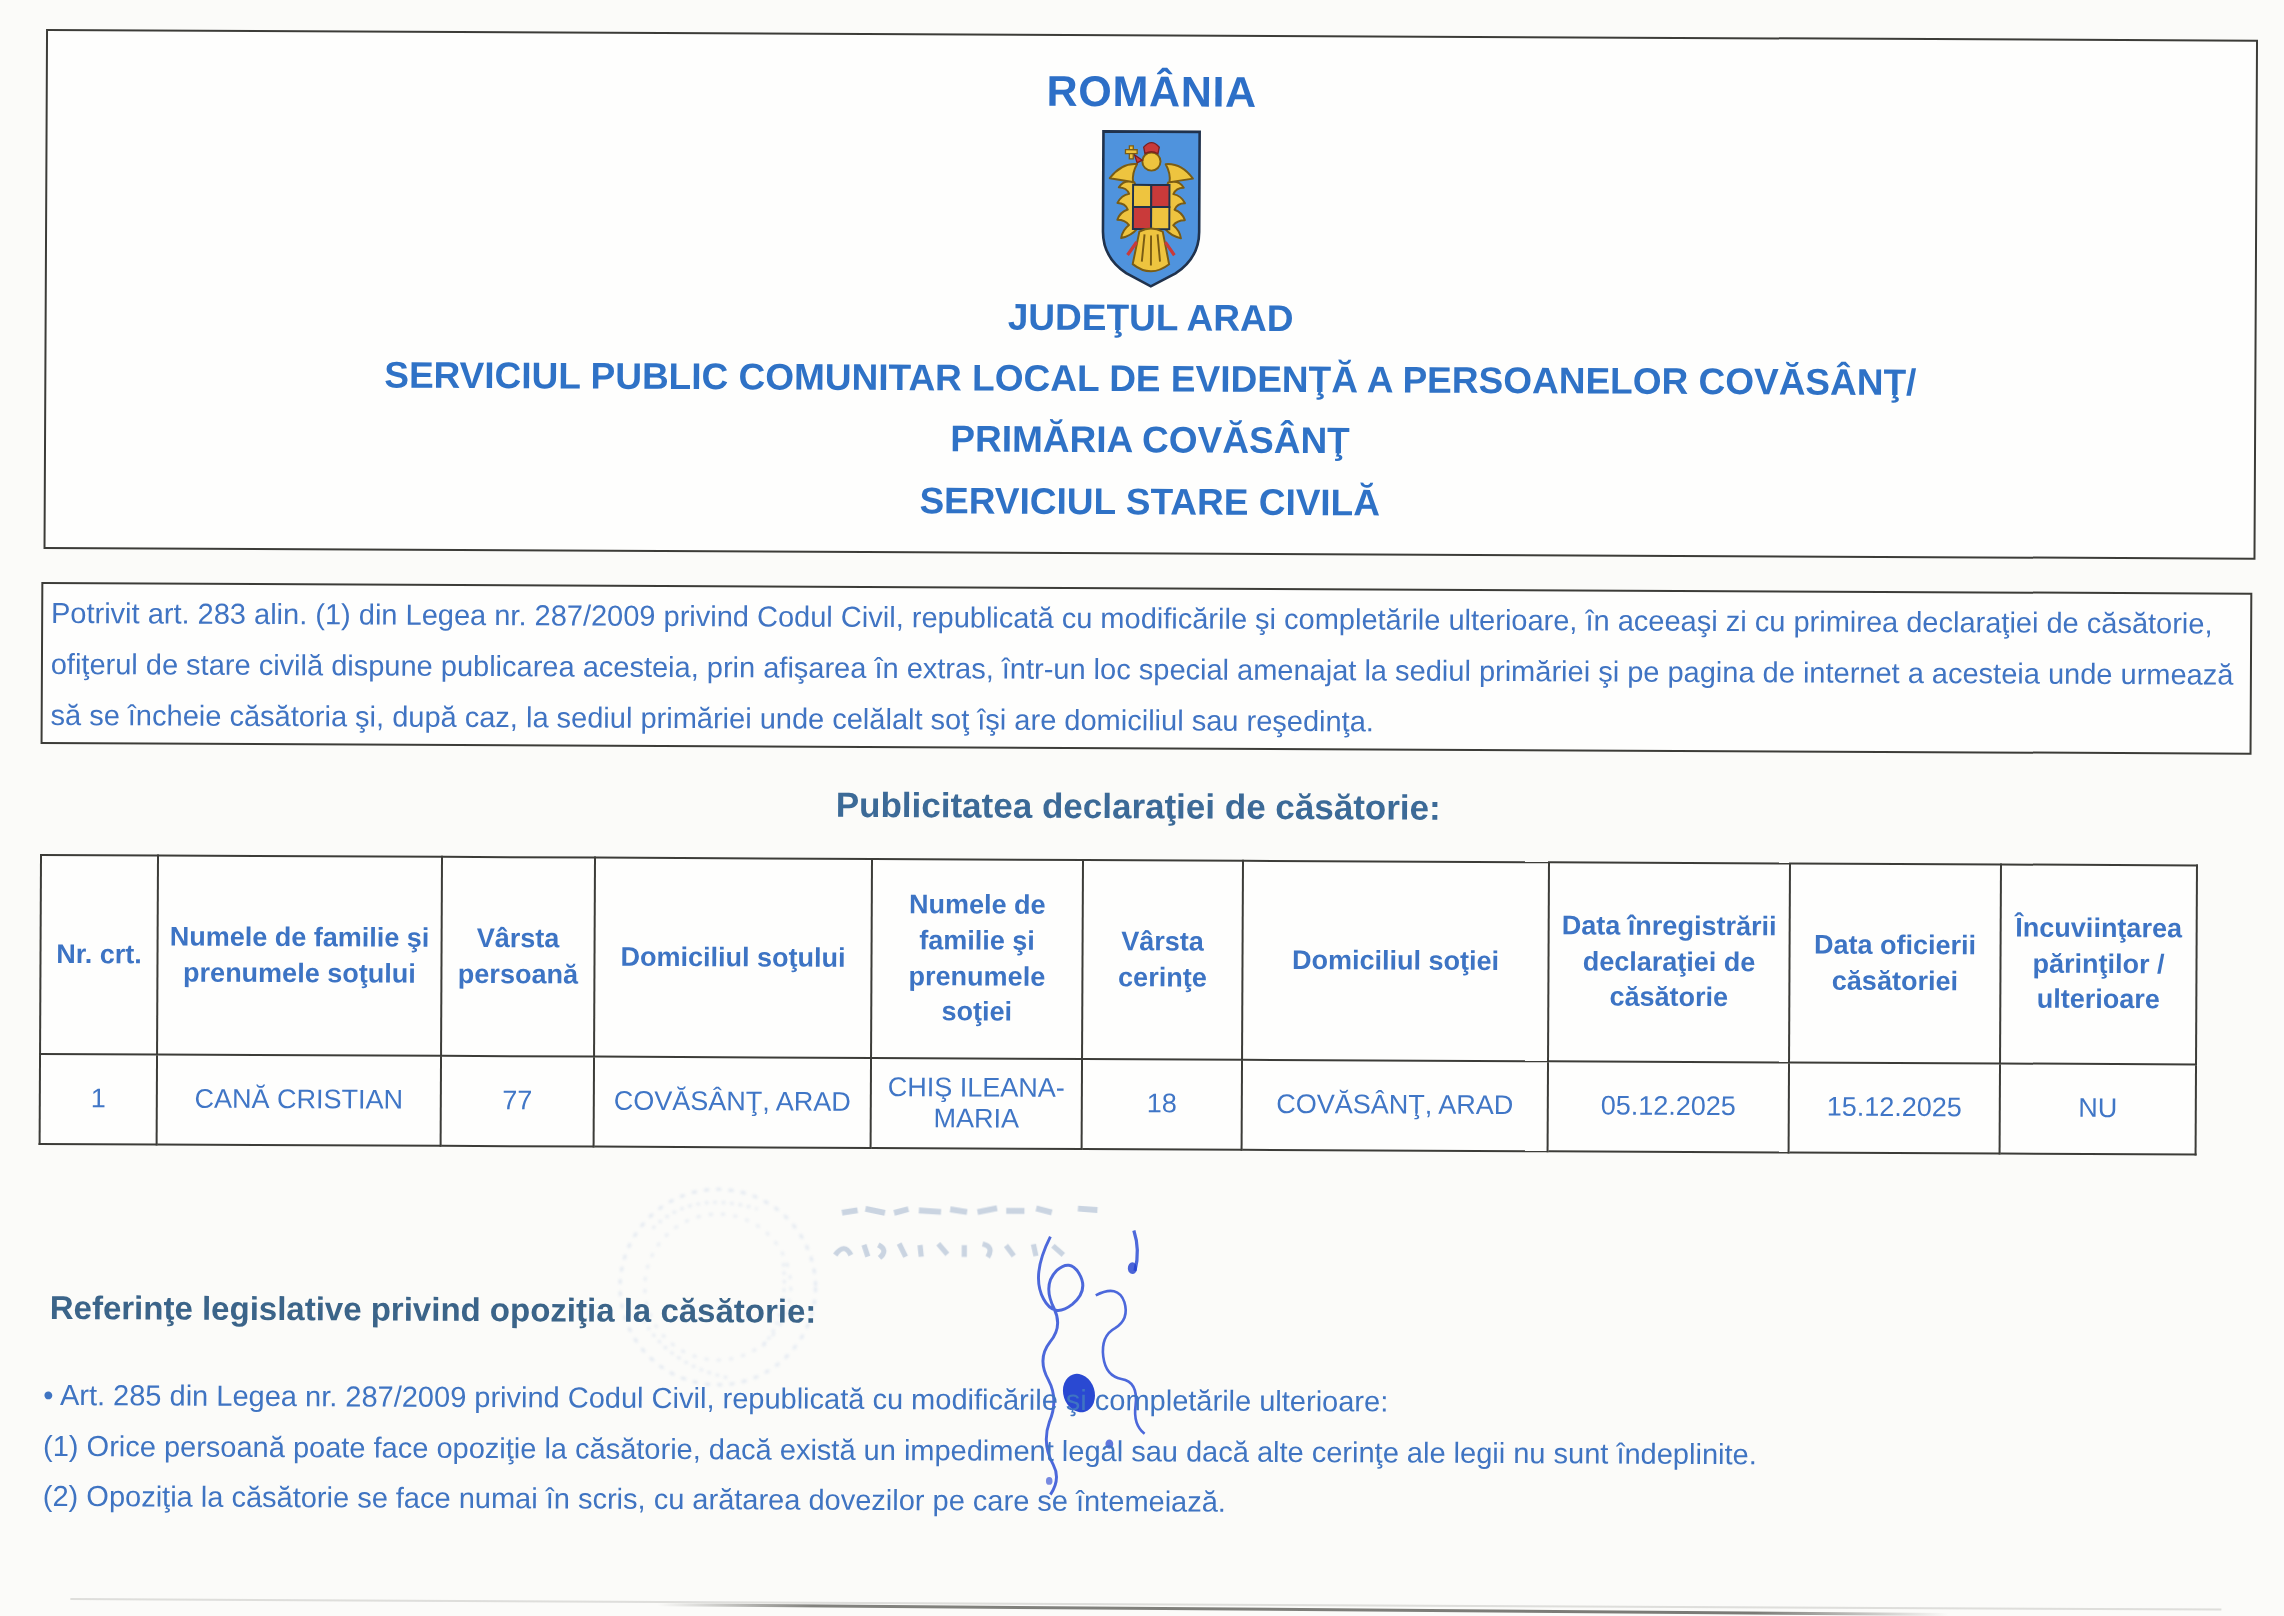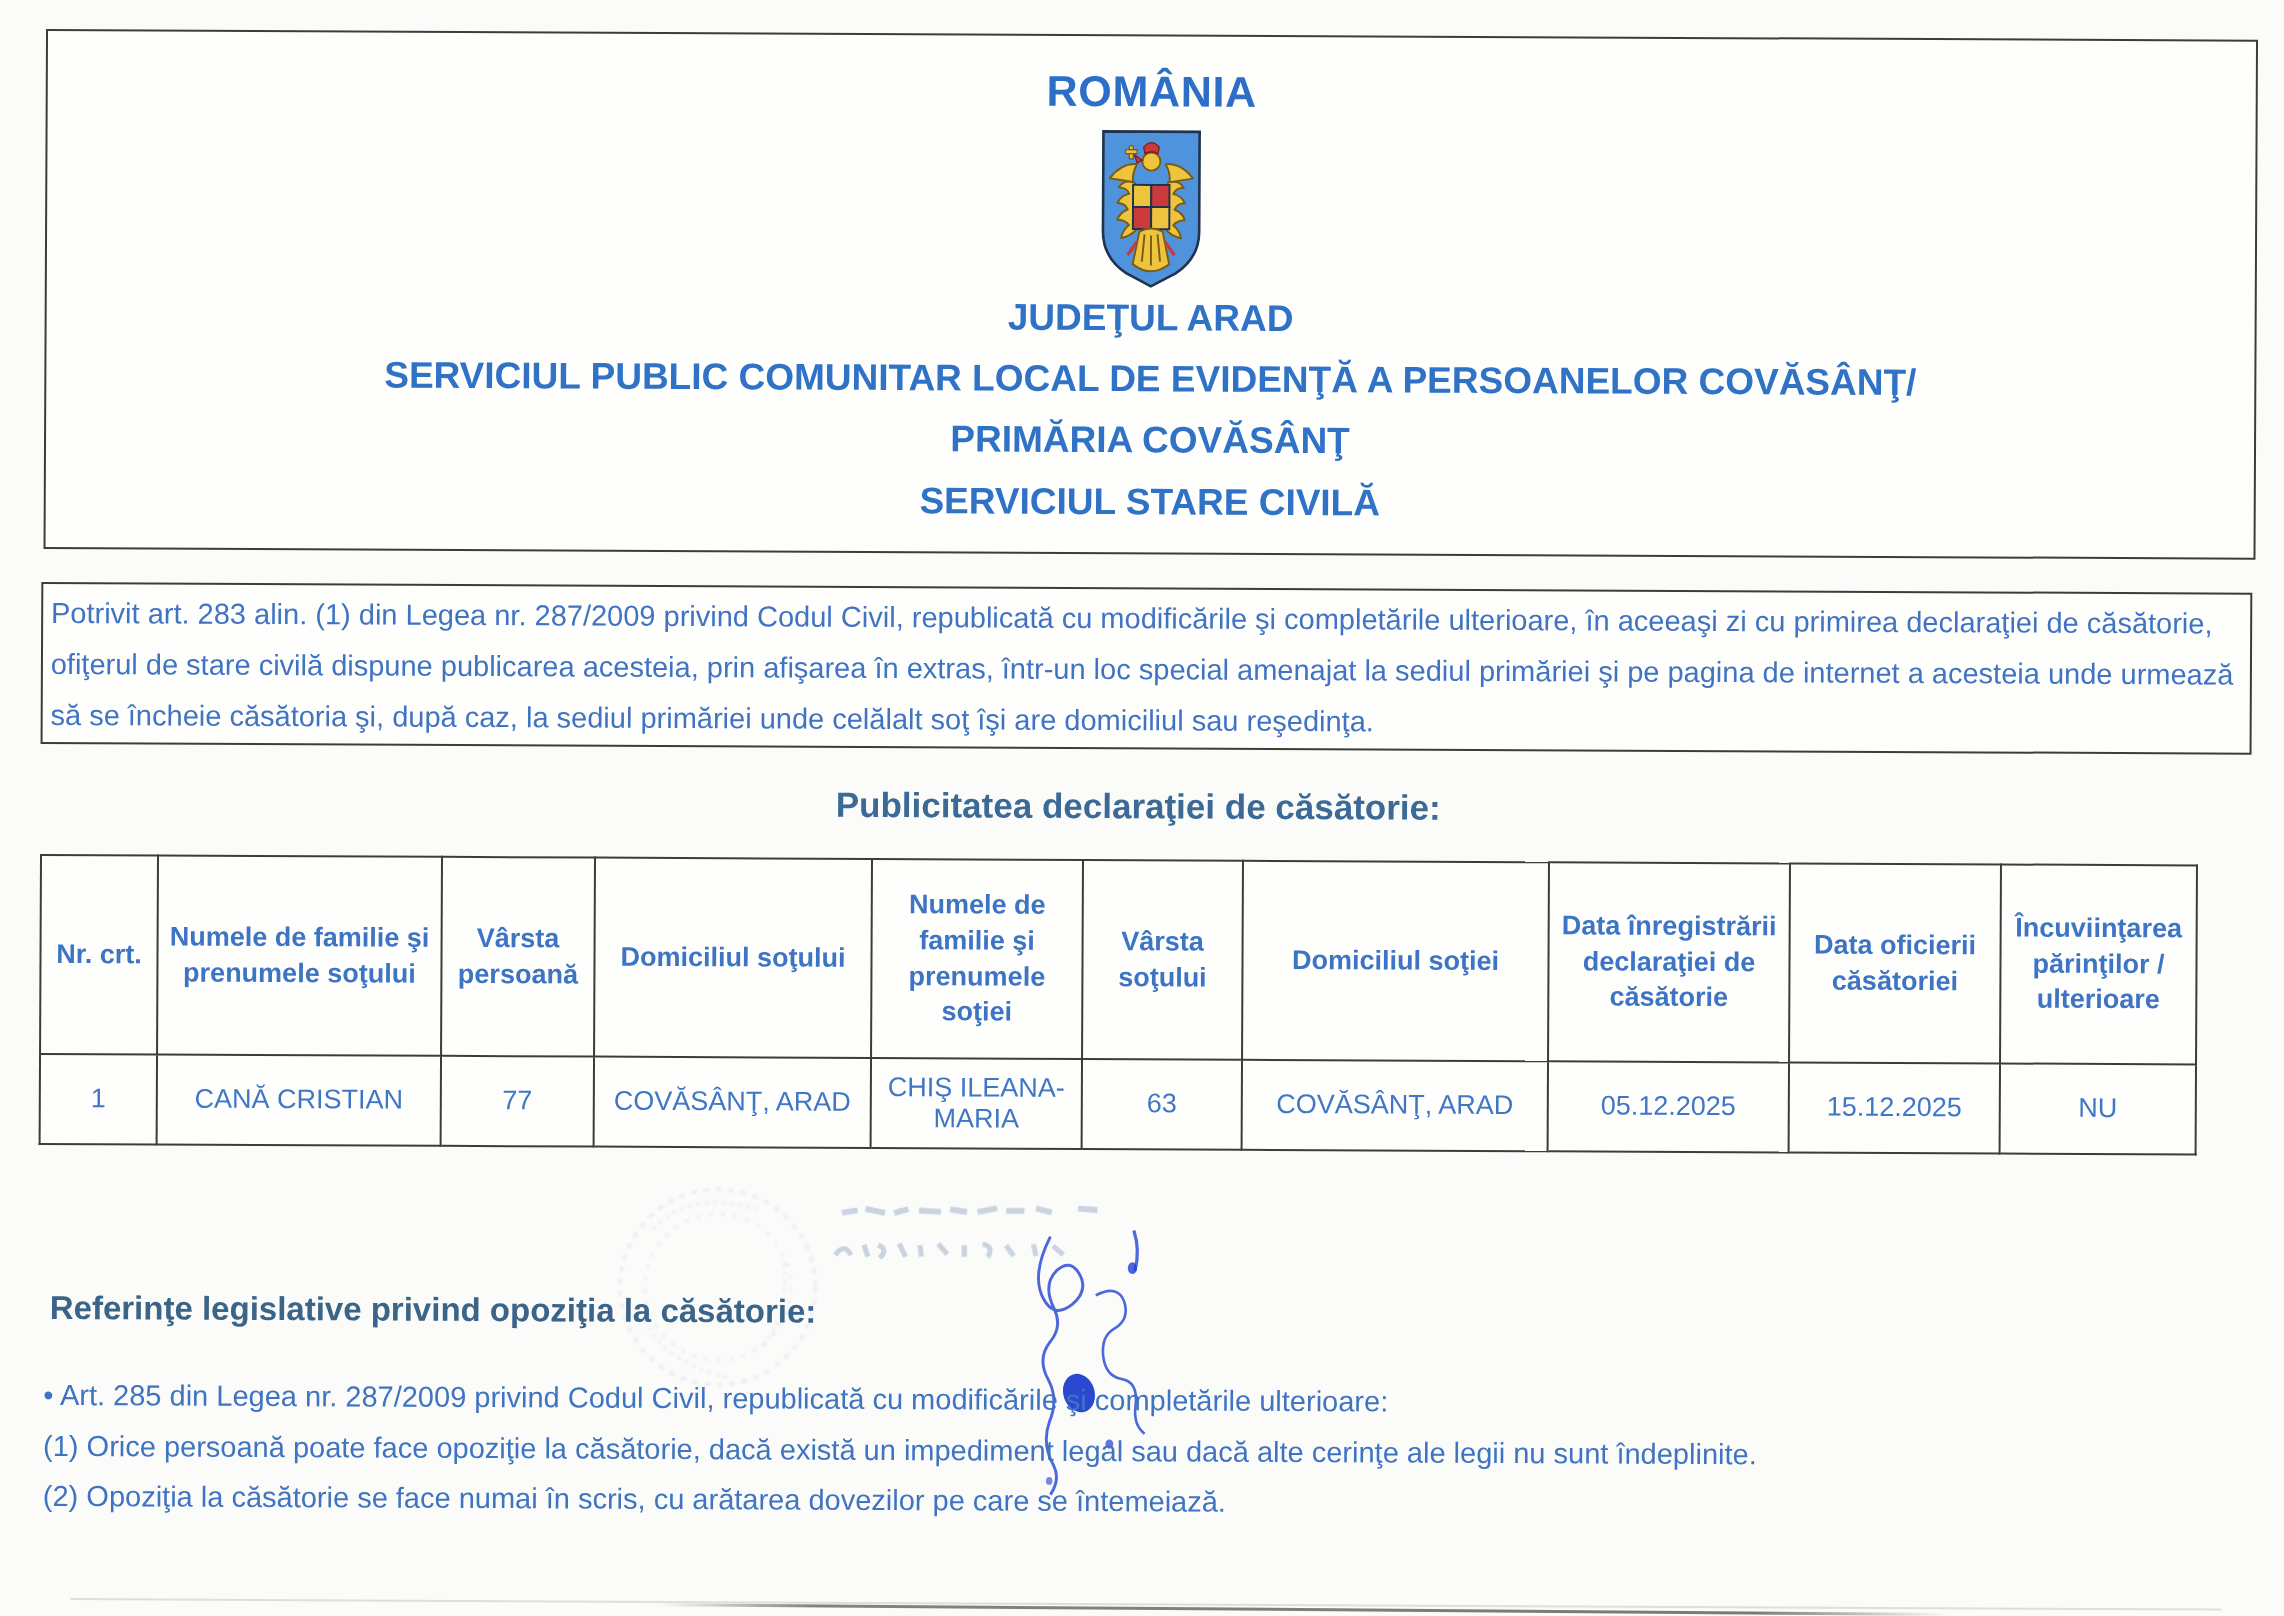--- a/index.html
+++ b/index.html
@@ -143,35 +143,35 @@
         <col style="width:211px">
       <col style="width:196px">
     </colgroup>
     <thead>
       <tr>
         <th>Nr. crt.</th>
         <th>Numele de familie şi prenumele soţului</th>
         <th>Vârsta persoană</th>
         <th>Domiciliul soţului</th>
         <th>Numele de familie şi prenumele soţiei</th>
-        <th>Vârsta soţului</th>
+        <th>Vârsta cerinţe</th>
         <th>Domiciliul soţiei</th>
         <th>Data înregistrării declaraţiei de căsătorie</th>
         <th>Data oficierii căsătoriei</th>
         <th>Încuviinţarea părinţilor / ulterioare</th>
       </tr>
     </thead>
     <tbody>
       <tr>
         <td>1</td>
         <td>CANĂ CRISTIAN</td>
         <td>77</td>
         <td>COVĂSÂNŢ, ARAD</td>
         <td>CHIŞ ILEANA-MARIA</td>
-        <td>63</td>
+        <td>18</td>
         <td>COVĂSÂNŢ, ARAD</td>
         <td>05.12.2025</td>
         <td>15.12.2025</td>
         <td>NU</td>
       </tr>
     </tbody>
   </table>
 
   <svg class="stamp-svg" width="717" height="391" viewBox="0 0 1100 600">
     <defs>

